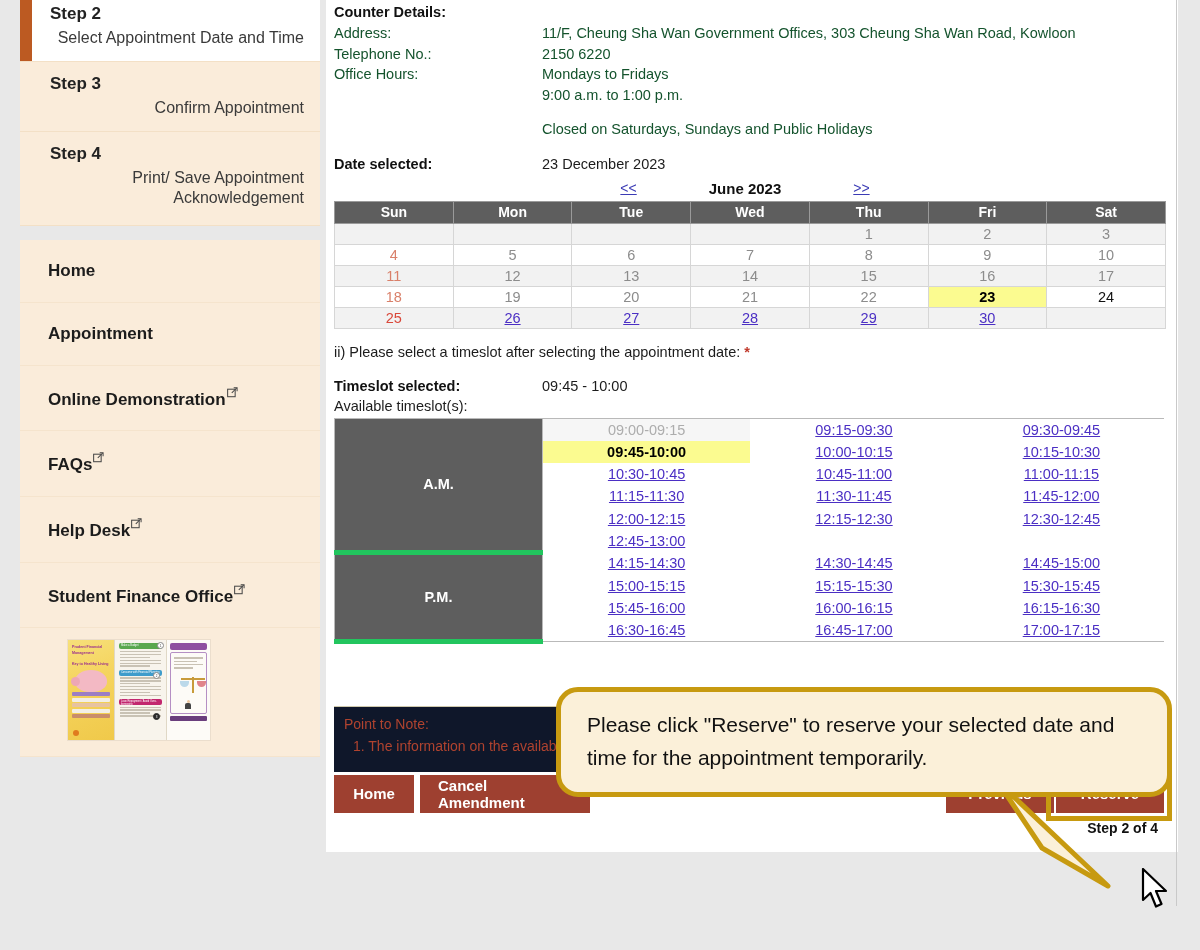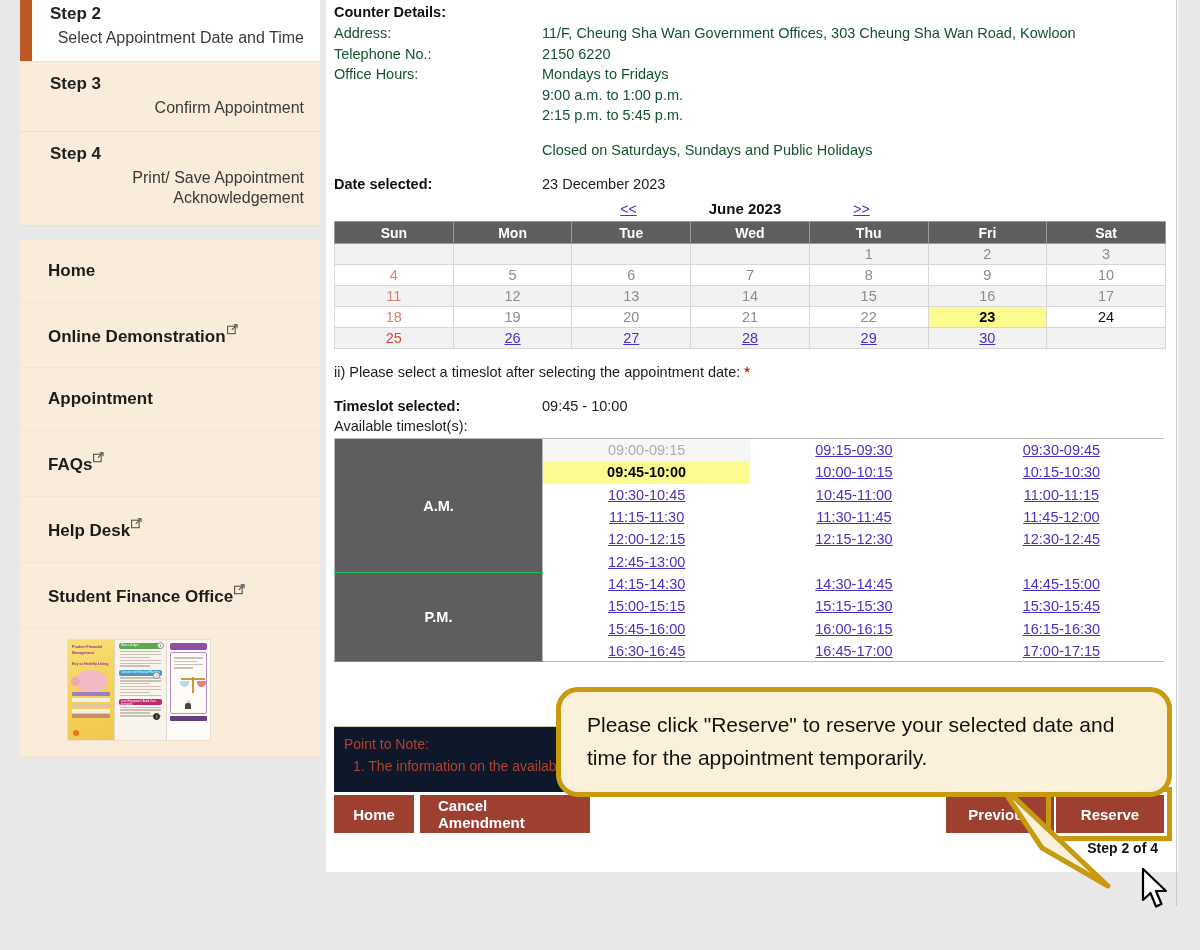--- a/index.html
+++ b/index.html
@@ -136,21 +136,21 @@
   table.cal td.link a { color: #4b2fc4; text-decoration: underline; }
   table.cal td.sun.link span { color: #d9483a; }
   table.cal td.sel { background: #fbfb90 !important; color: #000000; font-weight: bold; }
   table.cal td.avail { color: #111; }
 
   
   table.ts { border-collapse: collapse; width: 832px; table-layout: fixed; margin-top: 4px; border: 1px solid #b9b9b9; }
   table.ts td { font-size: 14.5px; text-align: center; height: 22.3px; vertical-align: middle; }
   td.period {
     width: 208px; background: #5e5e5e; color: #fff; font-weight: bold;
-    border-right: 1px solid #b9b9b9; border-bottom: 1px solid #22c55e;
+    border-right: 1px solid #b9b9b9; border-bottom: 5px solid #22c55e;
   }
   td.slot a { color: #4b2fc4; text-decoration: underline; }
   td.slot.disabled { color: #adadad; background: #f6f6f6; }
   td.slot.sel { background: #fbfb90; font-weight: bold; color: #000; }
   .ts-clip { height: 282px; overflow: hidden; position: relative; }
 
   
   .ptn {
     margin: 10px 0 0 0; background: #0f172a;
     border-top: 1px solid #cfc9ad; border-bottom: 6px solid #0f172a;
@@ -213,28 +213,28 @@
         <div class="step-title">Step 4</div>
         <div class="step-sub">Print/ Save Appointment Acknowledgement</div>
       </div>
     </div>
 
     <div class="navlist">
       <div class="nav-item">
         <span>Home</span>
       </div>
       <div class="nav-item">
+        <span>Appointment</span>
+      </div>
+      <div class="nav-item">
         <span>Online Demonstration</span><span class="ext-icon"><svg width="11" height="11" viewBox="0 0 12 12">
               <rect x="0.7" y="2.4" width="8.2" height="8.2" fill="none" stroke="#444" stroke-width="1.1"></rect>
               <path d="M5.2 6.3 L10.6 1.1" stroke="#444" stroke-width="1.1" fill="none"></path>
               <path d="M7.3 0.9 H11 V4.5" stroke="#444" stroke-width="1.1" fill="none"></path>
             </svg></span>
-      </div>
-      <div class="nav-item">
-        <span>Appointment</span>
       </div>
       <div class="nav-item">
         <span>FAQs</span><span class="ext-icon"><svg width="11" height="11" viewBox="0 0 12 12">
               <rect x="0.7" y="2.4" width="8.2" height="8.2" fill="none" stroke="#444" stroke-width="1.1"></rect>
               <path d="M5.2 6.3 L10.6 1.1" stroke="#444" stroke-width="1.1" fill="none"></path>
               <path d="M7.3 0.9 H11 V4.5" stroke="#444" stroke-width="1.1" fill="none"></path>
             </svg></span>
       </div>
       <div class="nav-item">
         <span>Help Desk</span><span class="ext-icon"><svg width="11" height="11" viewBox="0 0 12 12">
@@ -332,21 +332,20 @@
     </div>
     <div class="det-row">
       <div class="det-label">Telephone No.:</div>
       <div class="det-val">2150 6220</div>
     </div>
     <div class="det-row">
       <div class="det-label">Office Hours:</div>
       <div class="det-val">
         <div class="ln">Mondays to Fridays</div>
         <div class="ln">9:00 a.m. to 1:00 p.m.</div>
-        <div class="ln">2:15 p.m. to 5:45 p.m.</div>
         <div class="det-gap"></div>
         <div class="ln">Closed on Saturdays, Sundays and Public Holidays</div>
       </div>
     </div>
 
 
     <div class="sel-row">
       <div class="sel-label">Date selected:</div>
       <div class="sel-val">23 December 2023</div>
     </div>

